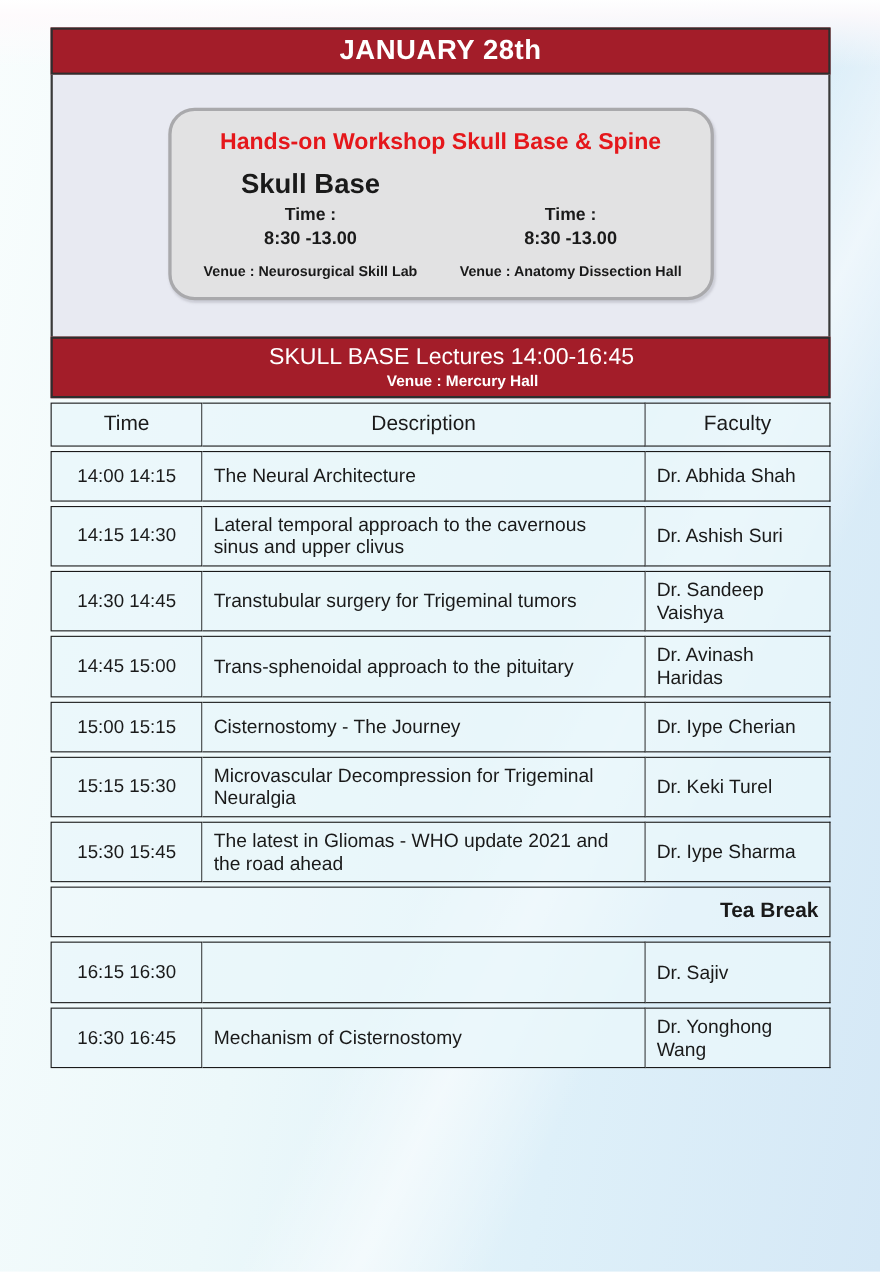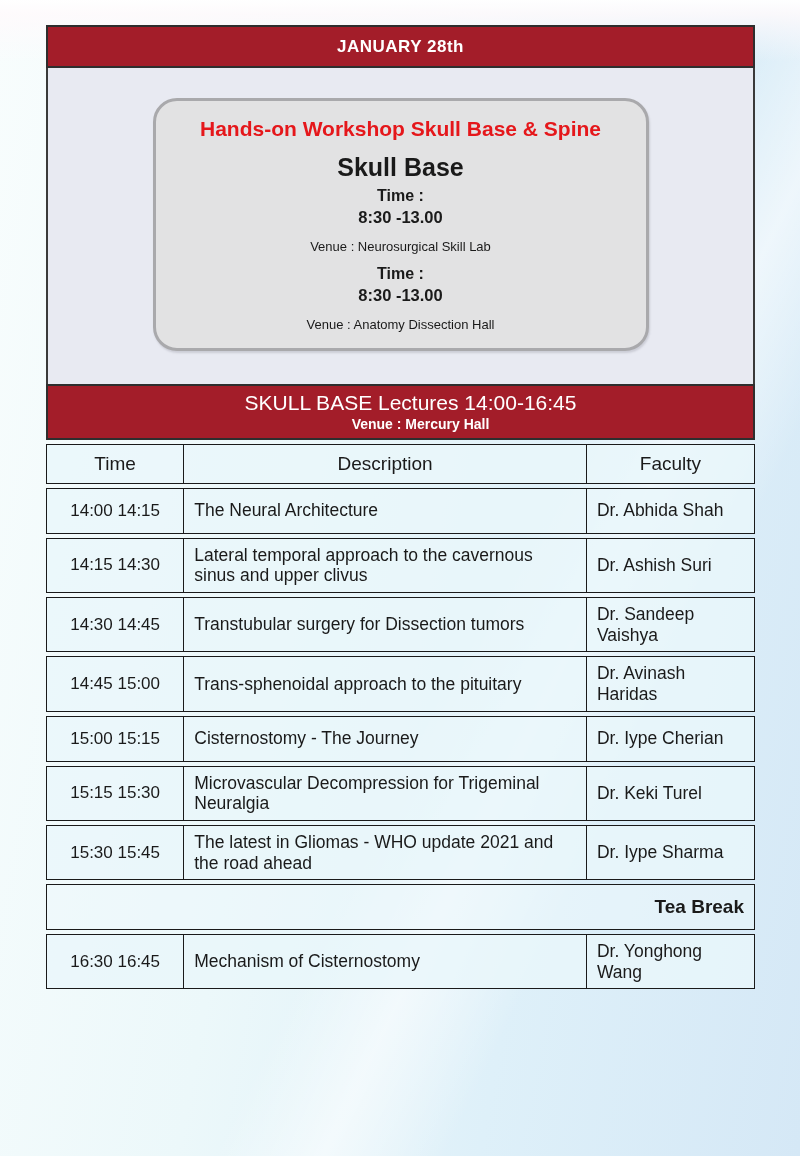--- a/index.html
+++ b/index.html
@@ -22,21 +22,21 @@
   .title-banner {
     height: 43px;
     background: #a31d29;
     border: 2px solid #2e2e2e;
     display: flex;
     align-items: center;
     justify-content: center;
   }
   .title-banner span {
     color: #ffffff;
-    font-size: 17px;
+    font-size: 25px;
     font-weight: bold;
     letter-spacing: 0.5px;
   }
 
   
   .workshop-section {
     background: #e8eaf2;
     border-left: 2px solid #3a3a3a;
     border-right: 2px solid #3a3a3a;
     padding: 30px 0 33px 0;
@@ -52,22 +52,21 @@
   }
   .workshop-title {
     text-align: center;
     color: #e5171b;
     font-size: 21px;
     font-weight: bold;
     margin-bottom: 12px;
   }
   .workshop-cols {
     display: flex;
-    align-items: center;
-    flex-direction: column;
+    align-items: flex-end;
   }
   .ws-col {
     flex: 1 1 0;
     text-align: center;
   }
   .ws-divider {
     width: 3px;
     background: #111111;
     margin: 2px 0 4px 0;
   }
@@ -81,21 +80,21 @@
     font-weight: bold;
     margin-top: 5px;
   }
   .ws-time {
     font-size: 16.5px;
     font-weight: bold;
     margin-top: 3px;
   }
   .ws-venue {
     font-size: 13px;
-    font-weight: normal;
+    font-weight: bold;
     margin-top: 12px;
   }
 
   
   .lecture-banner {
     background: #a31d29;
     border: 2px solid #2e2e2e;
     text-align: center;
     color: #ffffff;
     padding: 5px 0 6px 0;
@@ -204,21 +203,21 @@
         <td class="desc">The Neural Architecture</td>
         <td class="fac">Dr. Abhida Shah</td>
       </tr>
       <tr>
         <td class="time">14:15 14:30</td>
         <td class="desc">Lateral temporal approach to the cavernous sinus and upper clivus</td>
         <td class="fac">Dr. Ashish Suri</td>
       </tr>
       <tr>
         <td class="time">14:30 14:45</td>
-        <td class="desc">Transtubular surgery for Dissection tumors</td>
+        <td class="desc">Transtubular surgery for Trigeminal tumors</td>
         <td class="fac">Dr. Sandeep Vaishya</td>
       </tr>
       <tr>
         <td class="time">14:45 15:00</td>
         <td class="desc">Trans-sphenoidal approach to the pituitary</td>
         <td class="fac">Dr. Avinash Haridas</td>
       </tr>
       <tr>
         <td class="time">15:00 15:15</td>
         <td class="desc">Cisternostomy - The Journey</td>
@@ -230,20 +229,25 @@
         <td class="fac">Dr. Keki Turel</td>
       </tr>
       <tr>
         <td class="time">15:30 15:45</td>
         <td class="desc">The latest in Gliomas - WHO update 2021 and the road ahead</td>
         <td class="fac">Dr. Iype Sharma</td>
       </tr>
       <tr class="tea-break">
         <td colspan="3">Tea Break</td>
       </tr>
+      <tr class="tall">
+        <td class="time">16:15 16:30</td>
+        <td class="desc"></td>
+        <td class="fac">Dr. Sajiv</td>
+      </tr>
       <tr>
         <td class="time">16:30 16:45</td>
         <td class="desc">Mechanism of Cisternostomy</td>
         <td class="fac">Dr. Yonghong Wang</td>
       </tr>
     </tbody>
   </table>
 
 </div>
 

